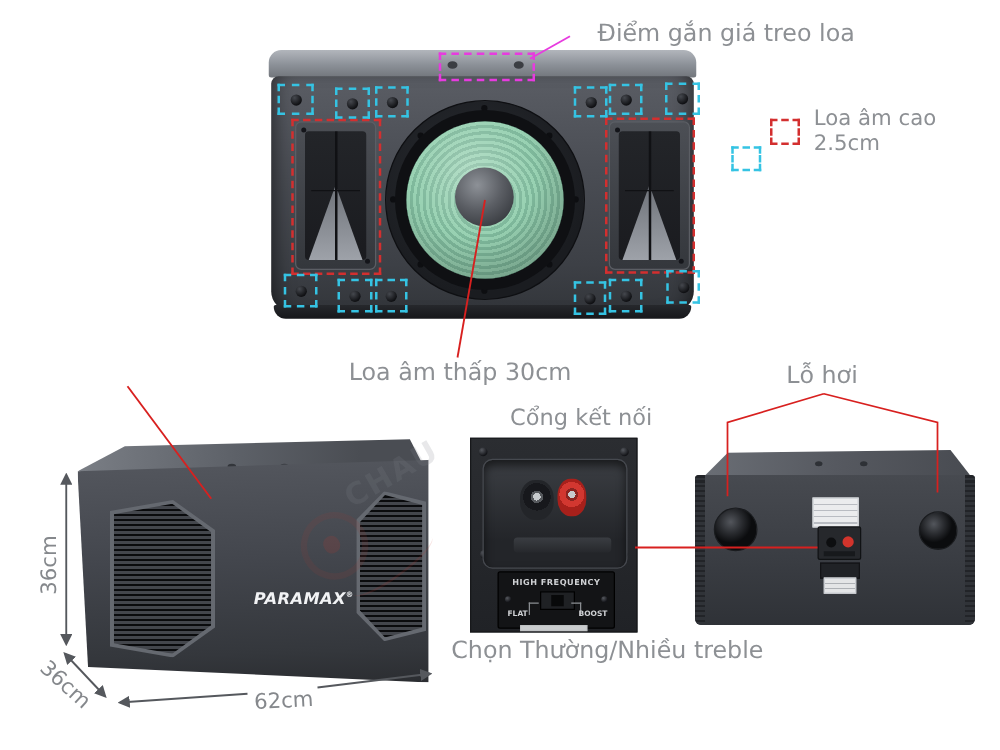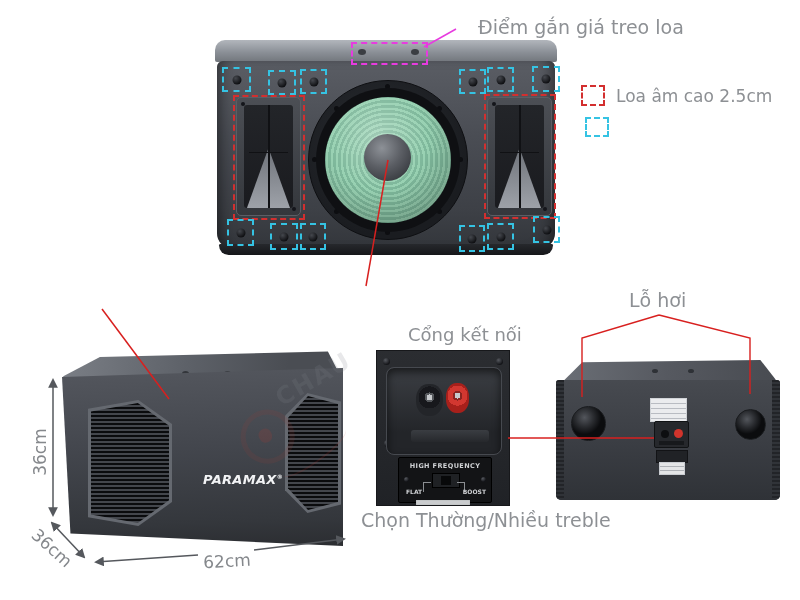--- a/index.html
+++ b/index.html
@@ -8,21 +8,21 @@
 
   
   .lbl{position:absolute;color:#8d9094;z-index:9;white-space:nowrap;font-size:19px}
   #lbl-hanger{left:478px;top:16px}
   #lbl-woofer{left:279px;top:287px;width:162px;text-align:center}
   #lbl-grille{left:38px;top:284px}
   #lbl-conn{left:408px;top:324px;font-size:18px}
   #lbl-vent{left:629px;top:289px}
   #lbl-treble{left:361px;top:509px}
   .leg-row{position:absolute;display:flex;align-items:center;gap:11px;color:#8d9094;font-size:17px;z-index:9}
-  #leg1{left:581px;top:85px}
+  #leg1{left:616px;top:85px}
   #leg2{left:585px;top:117px}
   .leg-swatch{width:20px;height:17px;border:2px dashed #d32f2f;flex:0 0 auto}
   .leg-swatch.cyan{border-color:#35c3e3;height:16px}
   .dim{position:absolute;color:#85888c;font-size:17px;z-index:9;width:62px;text-align:center}
   #dim-h{left:9px;top:442px;transform:rotate(-90deg)}
   #dim-d{left:21px;top:538px;transform:rotate(42deg)}
   #dim-w{left:196px;top:551px;transform:rotate(-3deg)}
 
   
   .cmark{position:absolute;border:2px dashed #35c3e3;z-index:8}
@@ -320,20 +320,21 @@
   </svg>
 
   <div class="lbl" id="lbl-hanger">Điểm gắn giá treo loa</div>
   <div class="leg-row" id="leg1">
     <span class="leg-swatch"></span>
     <span>Loa âm cao 2.5cm</span>
   </div>
   <div class="leg-row" id="leg2">
     <span class="leg-swatch cyan"></span>
   </div>
+  <div class="lbl" id="lbl-woofer">Loa âm thấp 30cm</div>
   <div class="lbl" id="lbl-conn">Cổng kết nối</div>
   <div class="lbl" id="lbl-vent">Lỗ hơi</div>
   <div class="lbl" id="lbl-treble">Chọn Thường/Nhiều treble</div>
   <div class="dim" id="dim-h">36cm</div>
   <div class="dim" id="dim-d">36cm</div>
   <div class="dim" id="dim-w">62cm</div>
 
 </div>
 
 </body></html>

